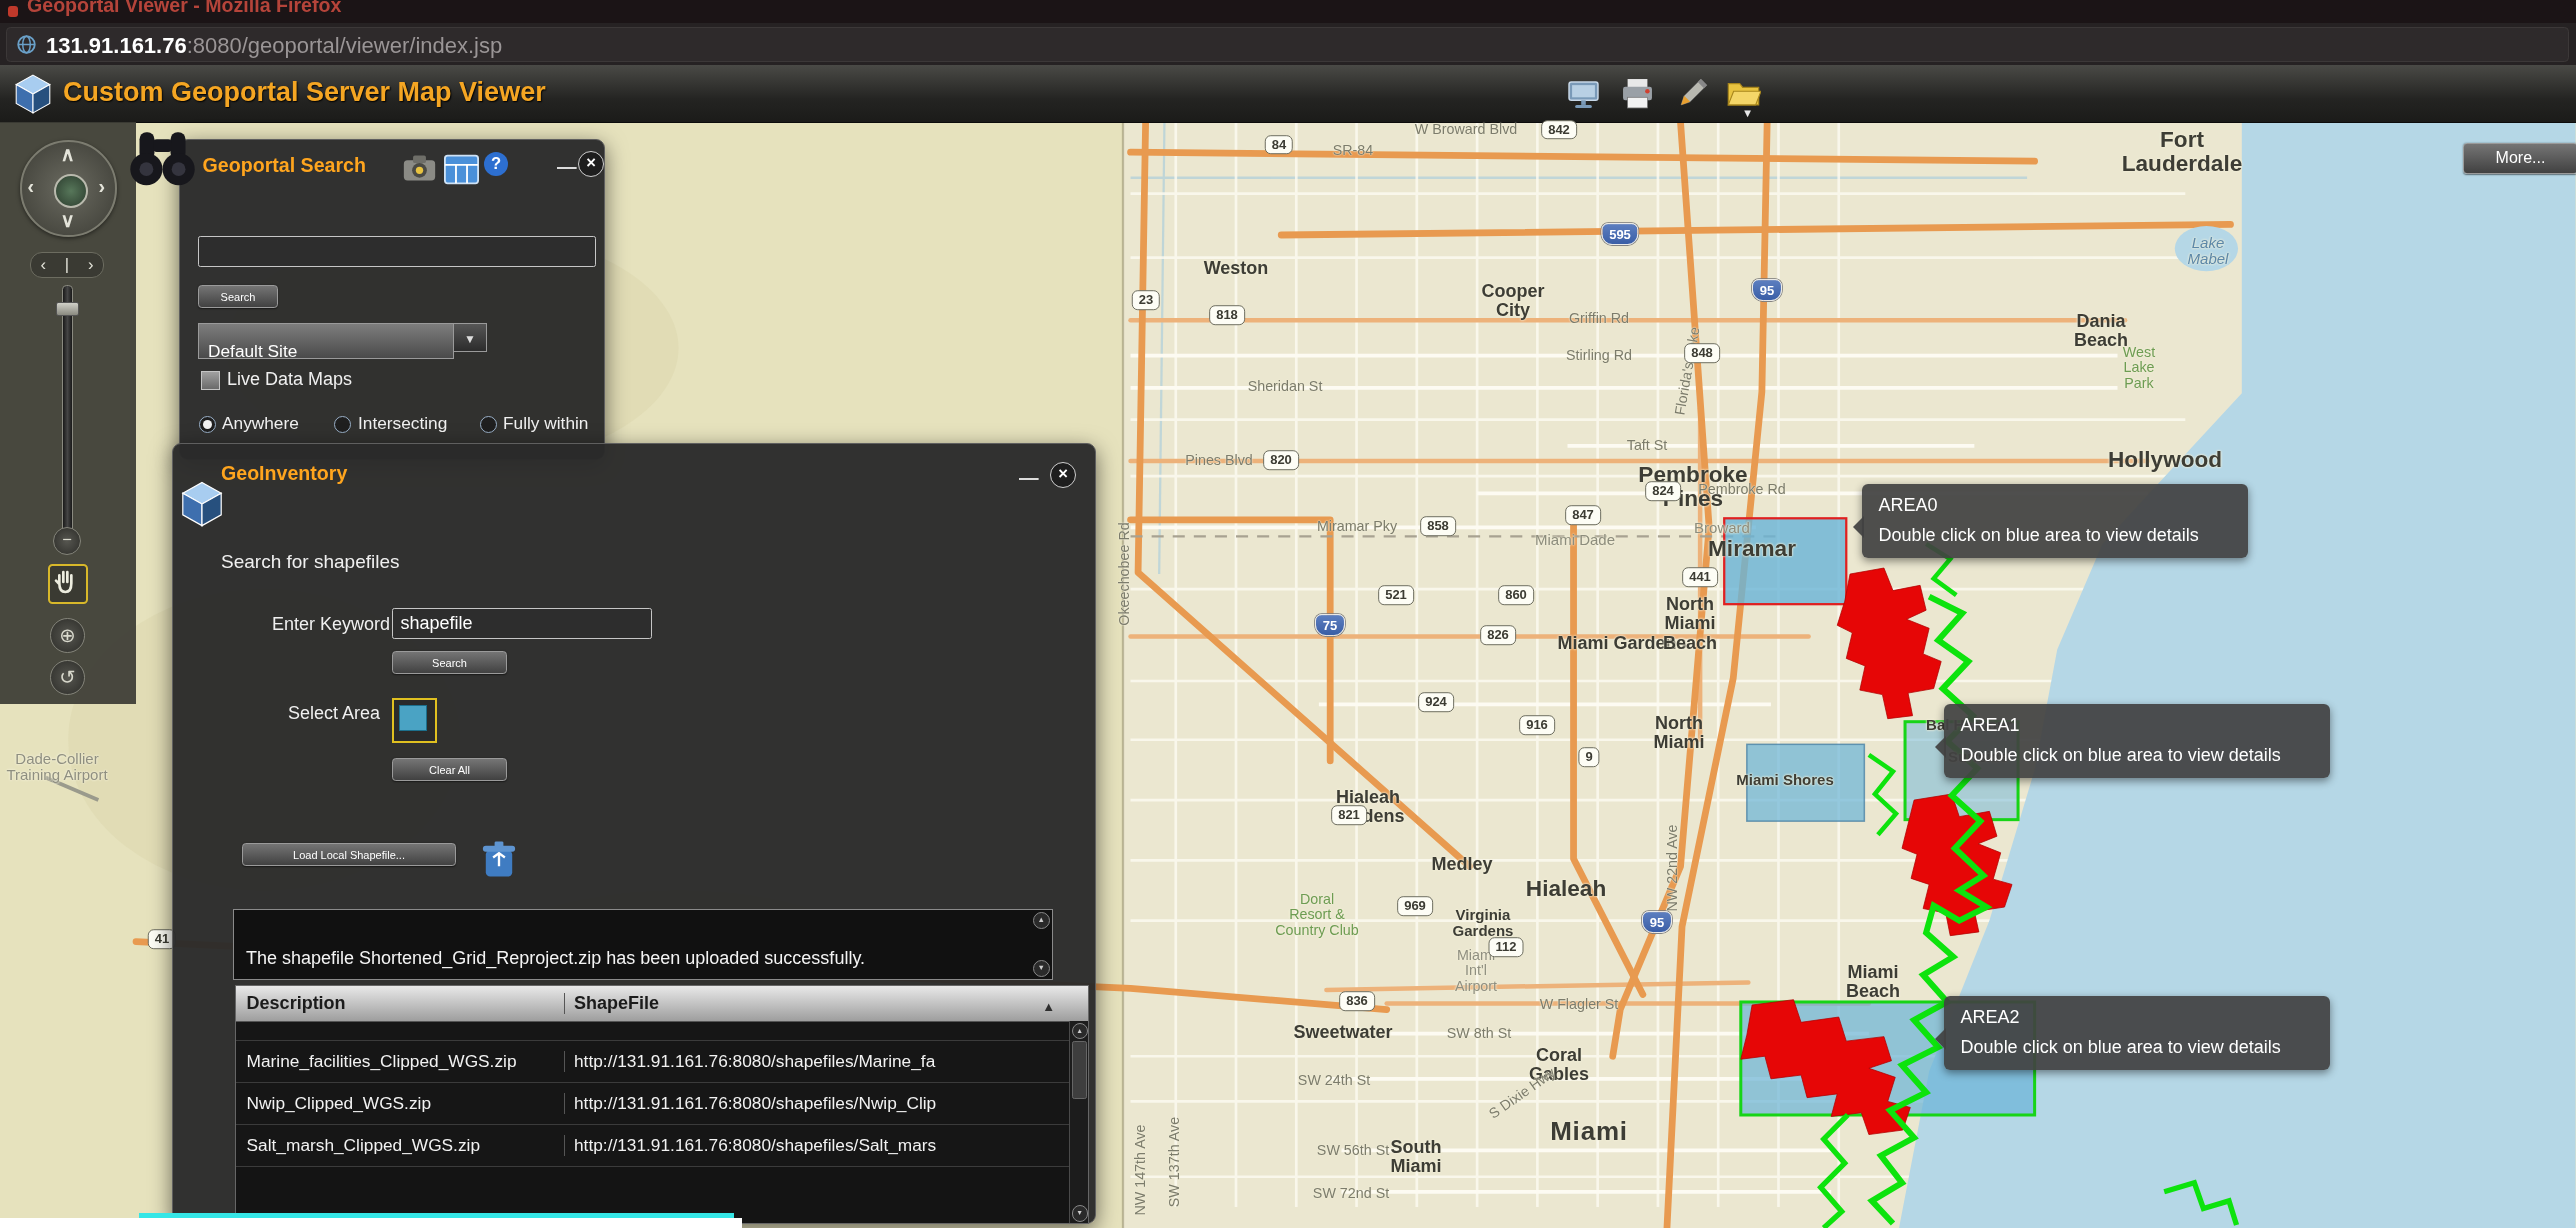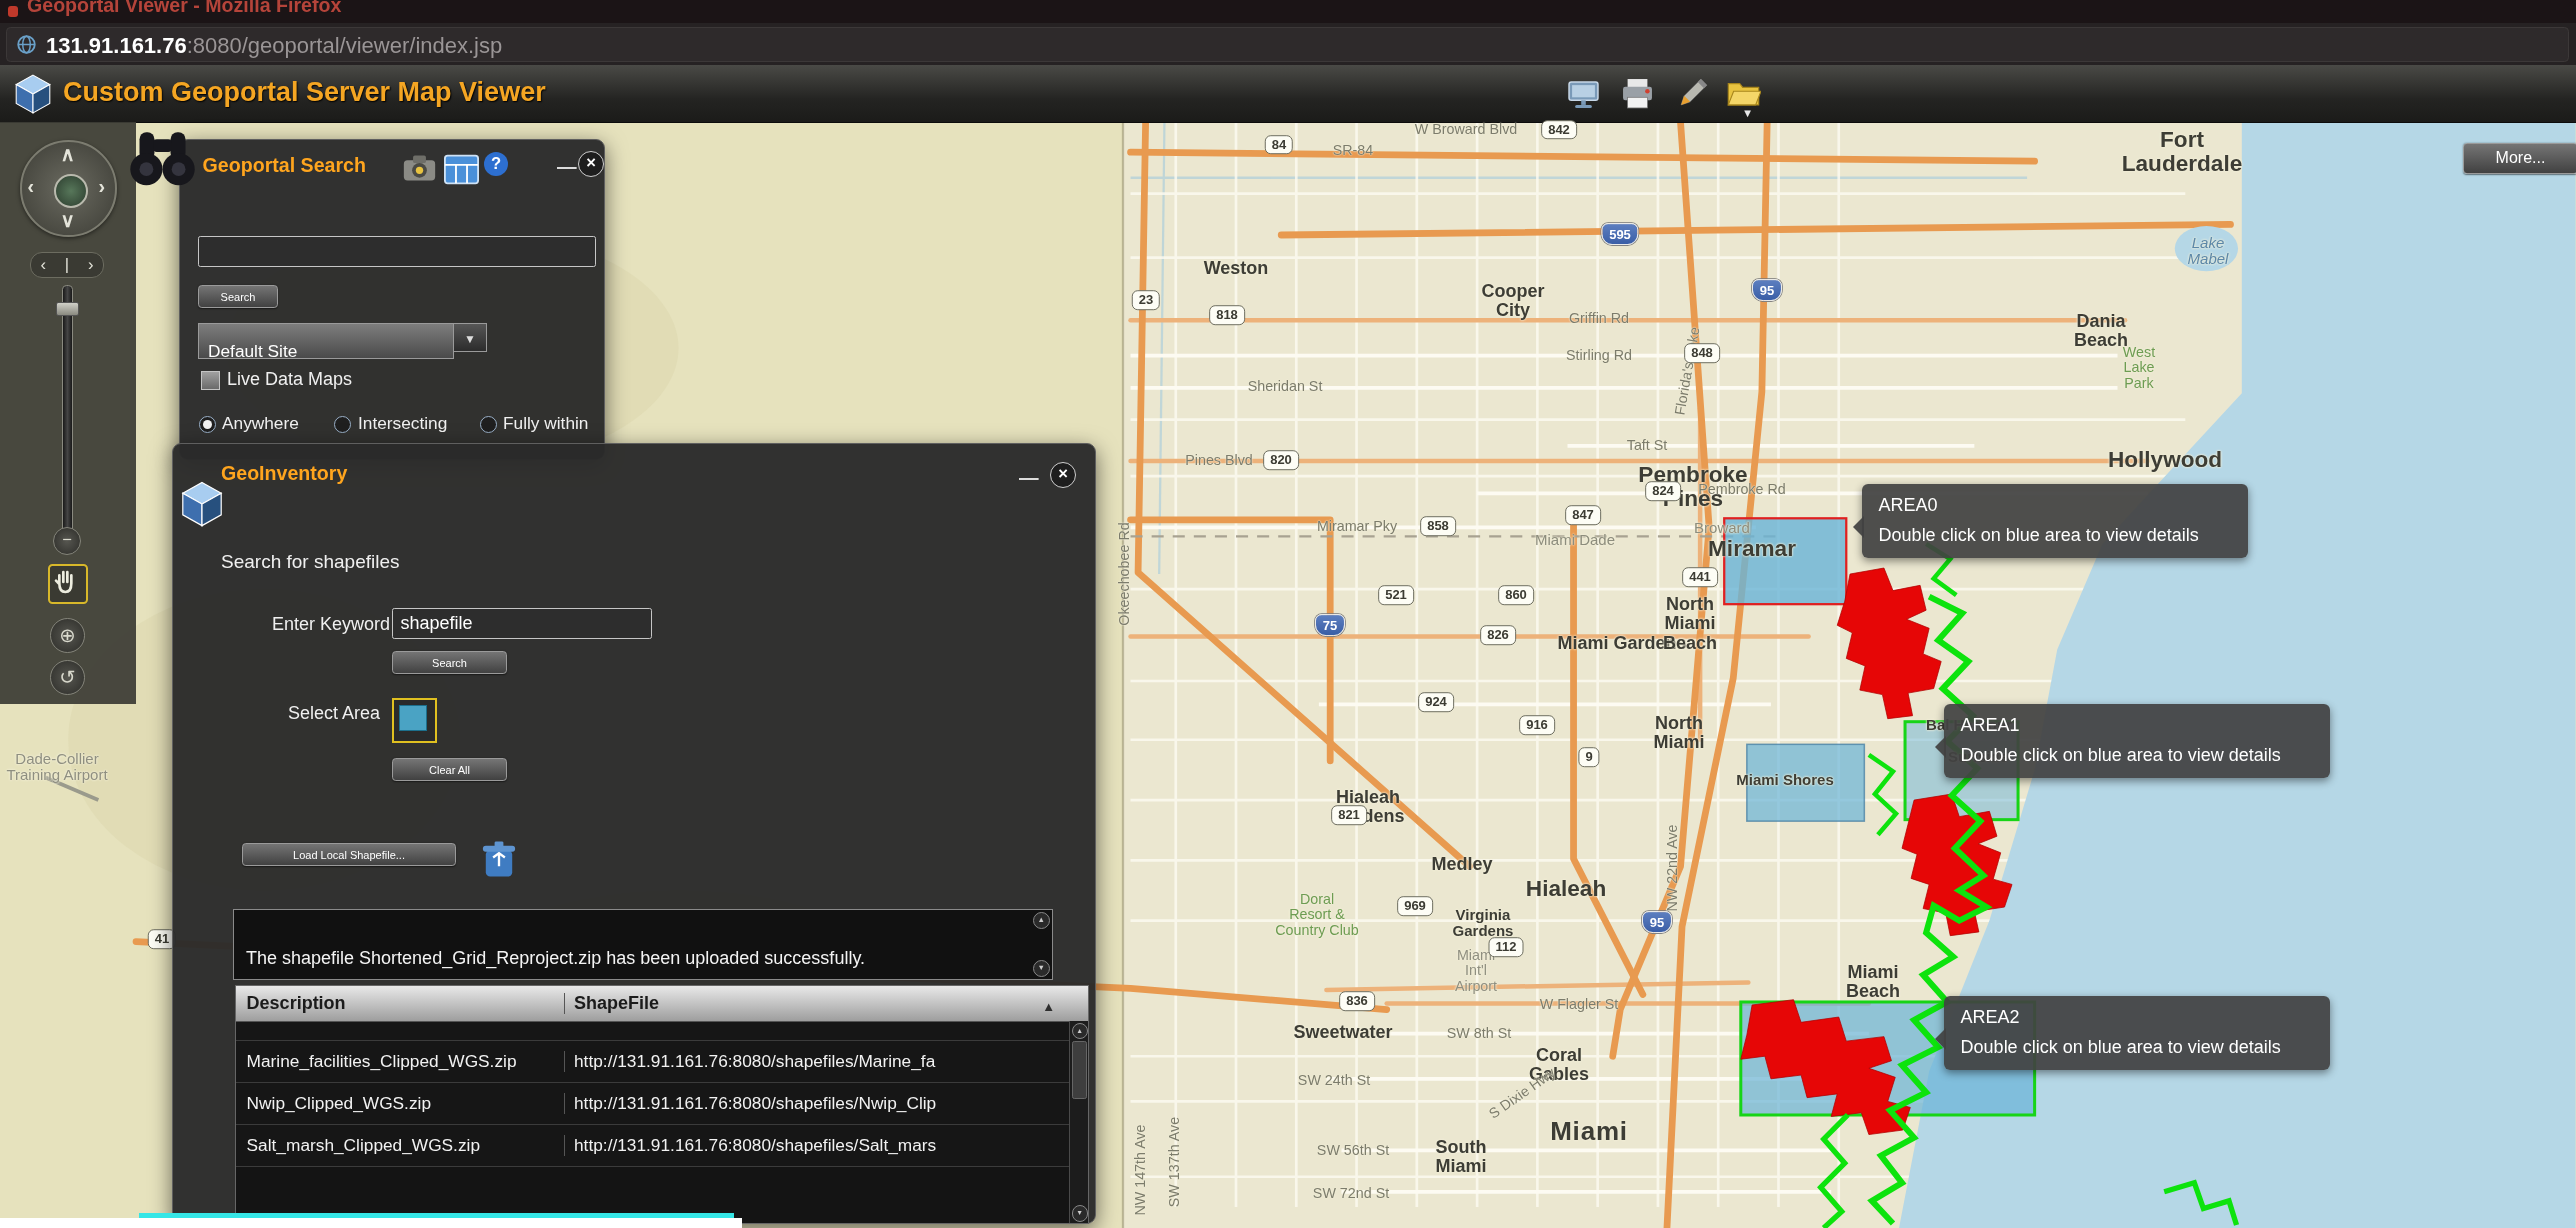--- a/index.html
+++ b/index.html
@@ -192,21 +192,21 @@
     <span class="city sm" style="left:1483px;top:785px;">Virginia
 Gardens</span>
     <span class="city gray" style="left:1476px;top:826px;font-weight:normal;font-size:14.3px;">Miami
 Int'l
 Airport</span>
     <span class="city" style="left:1873px;top:841px;">Miami
 Beach</span>
     <span class="city" style="left:1343px;top:901px;">Sweetwater</span>
     <span class="city" style="left:1559px;top:924px;">Coral
 Gables</span>
-    <span class="city" style="left:1461px;top:1016px;">South
+    <span class="city" style="left:1416px;top:1016px;">South
 Miami</span>
     <span class="city xl" style="left:1589px;top:995px;">Miami</span>
     <span class="city water" style="left:2208px;top:113px;">Lake
 Mabel</span>
     <span class="city sm" style="left:1969px;top:595px;">Bal Harbour</span>
     <span class="city sm" style="left:1978px;top:627px;">Surfside</span>
     <span class="city sm" style="left:1785px;top:650px;">Miami Shores</span>
     <span class="city county" style="left:1722px;top:398px;">Broward</span>
     <span class="city county" style="left:1575px;top:410px;">Miami Dade</span>
     <span class="city gray" style="left:57px;top:629px;font-weight:normal;font-size:15px;">Dade-Collier

